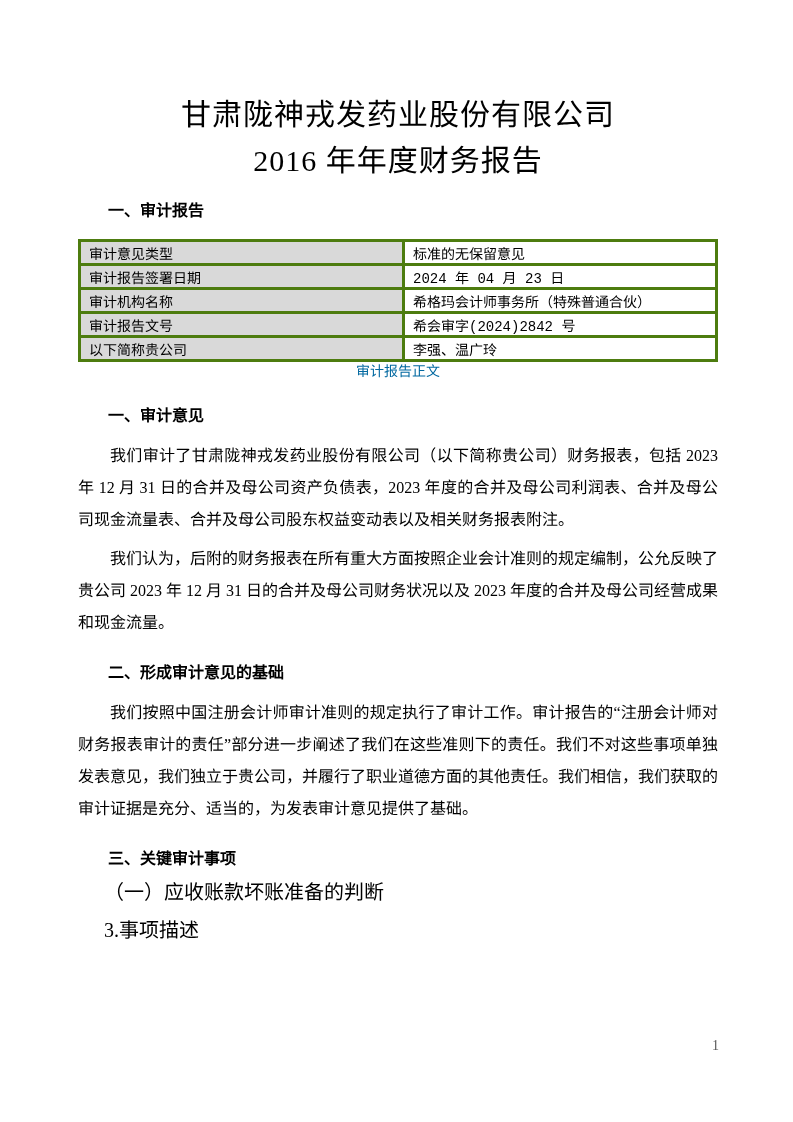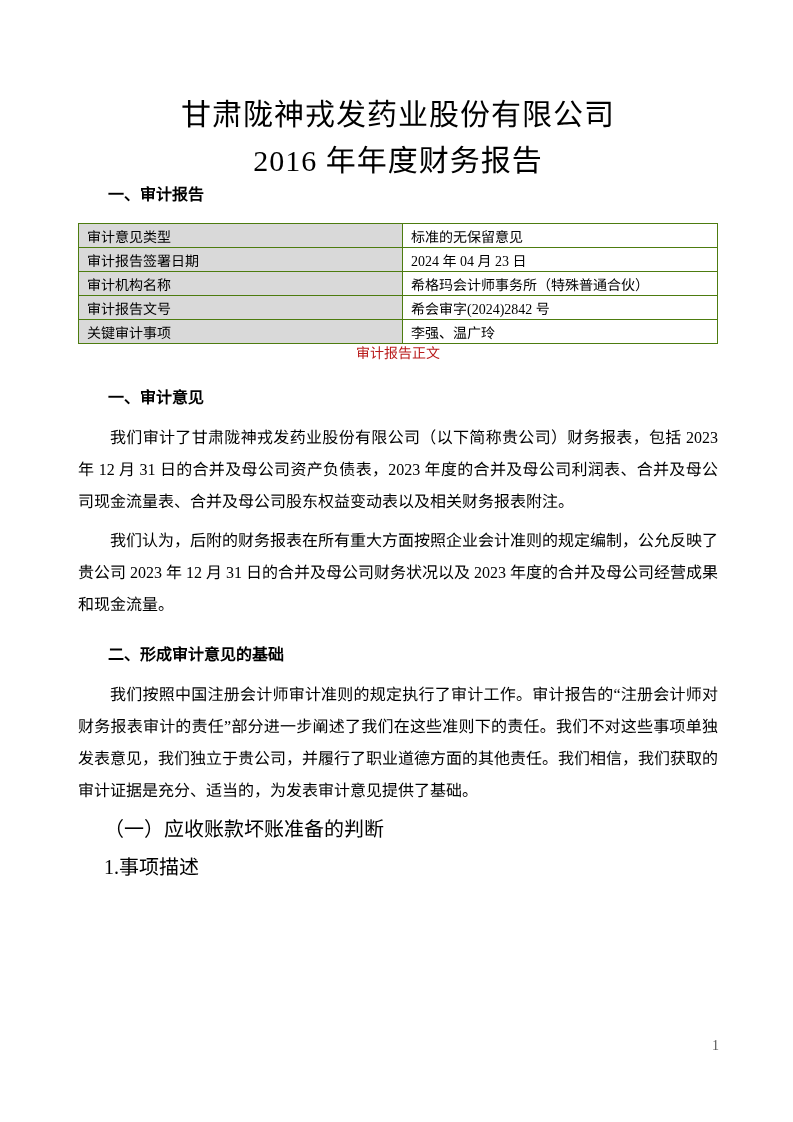--- a/index.html
+++ b/index.html
@@ -22,45 +22,46 @@
     font-size: 30px;
     line-height: 46px;
     letter-spacing: 1px;
   }
   .sec-heading {
     font-size: 16px;
     font-weight: bold;
     line-height: 22px;
     text-indent: 30px;
   }
-  .sec-heading.first { }
+  .sec-heading.first { margin-top: 16px; }
   .audit-table {
     width: 100%;
     border-collapse: collapse;
     margin-top: 17px;
     table-layout: fixed;
     font-size: 14px;
   }
   .audit-table td {
-    border: 1px solid #4d7c0f;
+    border: 3px solid #4d7c0f;
     height: 24px;
     padding: 0 6px 0 8px;
     vertical-align: middle;
     overflow: hidden;
     white-space: nowrap;
+    font-family: Liberation Mono, monospace;
   }
   .audit-table td.label-cell {
     width: 324px;
     background: #d9d9d9;
   }
   .table-caption {
     text-align: center;
     font-size: 14px;
     line-height: 20px;
-    color: #b91c1c;
+    color: #0369a1;
   }
   .body-blocks { margin-top: 0; }
   .blk-heading {
     font-size: 16px;
     font-weight: bold;
     line-height: 22px;
     text-indent: 30px;
     margin-top: 23px;
   }
   .blk-para {
@@ -111,33 +112,34 @@
       <td class="label-cell">审计机构名称</td>
       <td class="value-cell">希格玛会计师事务所（特殊普通合伙）</td>
     </tr>
 
     <tr>
       <td class="label-cell">审计报告文号</td>
       <td class="value-cell">希会审字(2024)2842 号</td>
     </tr>
 
     <tr>
-      <td class="label-cell">关键审计事项</td>
+      <td class="label-cell">以下简称贵公司</td>
       <td class="value-cell">李强、温广玲</td>
     </tr>
   </tbody>
   </table>
 
   <div class="table-caption">审计报告正文</div>
 
   <div class="body-blocks">
       <div class="blk-heading">一、审计意见</div>
       <div class="blk-para">我们审计了甘肃陇神戎发药业股份有限公司（以下简称贵公司）财务报表，包括 2023 年 12 月 31 日的合并及母公司资产负债表，2023 年度的合并及母公司利润表、合并及母公司现金流量表、合并及母公司股东权益变动表以及相关财务报表附注。</div>
       <div class="blk-para">我们认为，后附的财务报表在所有重大方面按照企业会计准则的规定编制，公允反映了贵公司 2023 年 12 月 31 日的合并及母公司财务状况以及 2023 年度的合并及母公司经营成果和现金流量。</div>
       <div class="blk-heading">二、形成审计意见的基础</div>
       <div class="blk-para">我们按照中国注册会计师审计准则的规定执行了审计工作。审计报告的“注册会计师对财务报表审计的责任”部分进一步阐述了我们在这些准则下的责任。我们不对这些事项单独发表意见，我们独立于贵公司，并履行了职业道德方面的其他责任。我们相信，我们获取的审计证据是充分、适当的，为发表审计意见提供了基础。</div>
+      <div class="blk-heading">三、关键审计事项</div>
       <div class="blk-sub">（一）应收账款坏账准备的判断</div>
-      <div class="blk-sub">1.事项描述</div>
+      <div class="blk-sub">3.事项描述</div>
     </div>
 
   <div class="page-number">1</div>
 
 </div>
 
 </body></html>

